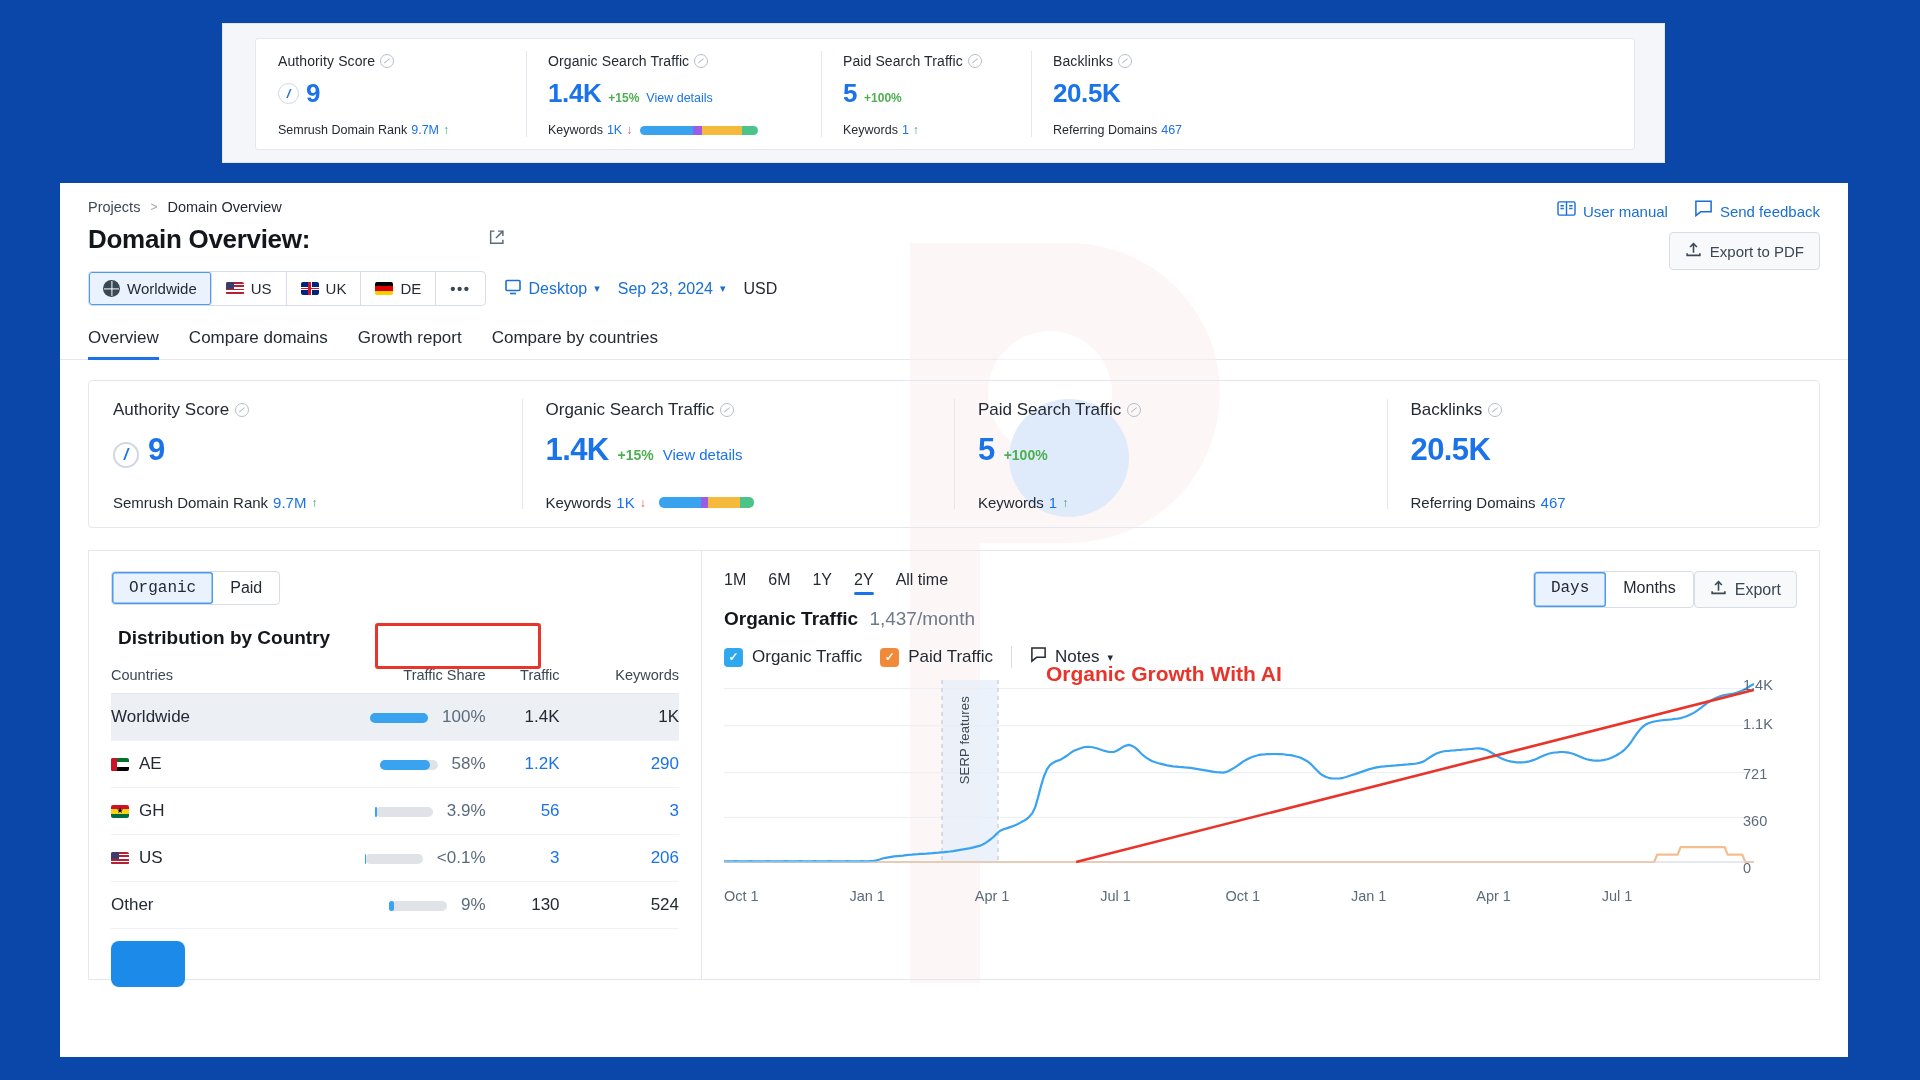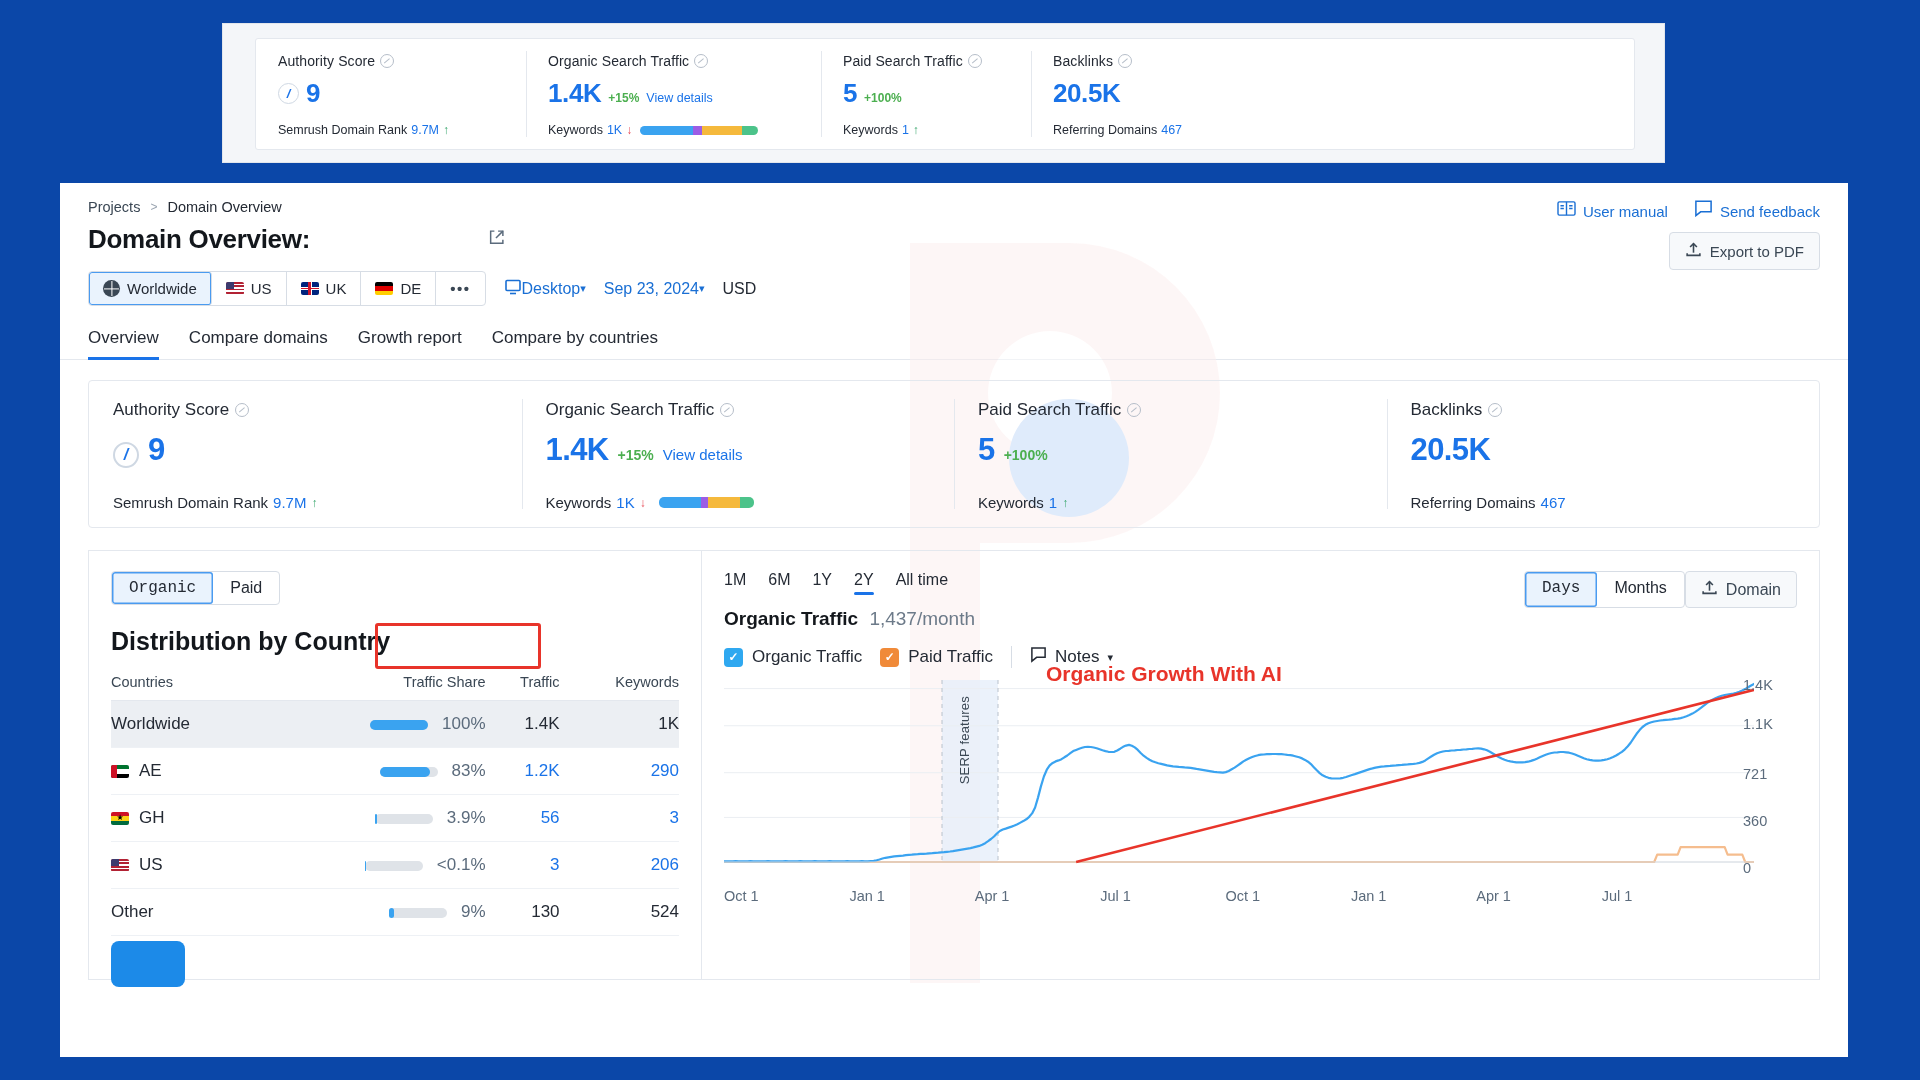--- a/index.html
+++ b/index.html
@@ -118,21 +118,21 @@
   }
   .globe::before {
     content:""; position:absolute; left:50%; top:1px; bottom:1px; width:1.2px;
     background:#fff; transform: translateX(-50%);
   }
   .globe::after {
     content:""; position:absolute; top:50%; left:1px; right:1px; height:1.2px;
     background:#fff; transform: translateY(-50%);
   }
   .dots { letter-spacing: 1.5px; color: #3a4754; font-weight: 700; }
-  .f-drop { display: flex; align-items: center; color: #1a6fd4; font-size: 16px; cursor: pointer; }
+  .f-drop { display: flex; align-items: center; gap: 7px; color: #1a6fd4; font-size: 16px; cursor: pointer; }
   .f-plain { color: #242a34; font-size: 16px; }
   .caret { font-size: 11px; }
 
   .tabs { display: flex; gap: 30px; margin-top: 22px; border-bottom: 1px solid #e4e8ee; padding-left: 28px; }
   .tab { padding-bottom: 11px; font-size: 17px; color: #242a34; cursor: pointer; position: relative; }
   .tab.active::after {
     content:""; position:absolute; left:0; right:0; bottom:-1px; height:3px; background:#1a73e8;
   }
 
   
@@ -166,21 +166,21 @@
   }
 
   
   .split { margin: 22px 28px 0 28px; border: 1px solid #e4e8ee; border-top: 1px solid #e4e8ee; display: flex; height: 430px; position: relative; }
   .left-pane { width: 613px; border-right: 1px solid #e4e8ee; padding: 20px 22px 0 22px; position: relative; }
   .seg {
     display: inline-flex; border: 1px solid #d7dde5; border-radius: 4px; overflow: hidden; background: #fff;
   }
   .seg > div { padding: 7px 17px; font-size: 16px; color: #242a34; cursor: pointer; }
   .seg > div.active { background: #eaf3fd; box-shadow: inset 0 0 0 1.5px #4a9bf0; border-radius: 3px; font-family: Liberation Mono, monospace; }
-  .dist-title { font-size: 25px; font-weight: 700; color: #13171c; margin-top: 22px; }
+  .dist-title { font-size: 19px; font-weight: 700; color: #13171c; margin-top: 22px; margin-left: 7px; }
 
   table.dist { width: 100%; border-collapse: collapse; margin-top: 18px; }
   table.dist th {
     font-size: 14.5px; font-weight: 400; color: #3a4754; text-align: right;
     padding-bottom: 10px; border-bottom: 1px solid #e4e8ee; white-space: nowrap;
   }
   table.dist th:first-child { text-align: left; }
   table.dist td {
     font-size: 17px; color: #242a34; padding: 13px 0; text-align: right;
     border-bottom: 1px solid #eef1f5; white-space: nowrap;
@@ -537,21 +537,21 @@
             <tr>
               <td>
                 <span class="cty">
                   <span class="flag" style="position:relative;overflow:hidden">
                     <span style="position:absolute;inset:0;background:linear-gradient(#00732f 0 33%,#fff 33% 66%,#000 66% 100%)"></span>
                     <span style="position:absolute;left:0;top:0;bottom:0;width:6px;background:#ce1126"></span>
                   </span>
                   <span>AE</span>
                 </span>
               </td>
-              <td><span class="bar-wrap"><i style="width:87%"></i></span><span class="pct">83%</span></td>
+              <td><span class="bar-wrap"><i style="width:87%"></i></span><span class="pct">58%</span></td>
               <td><span class="lnk">1.2K</span></td>
               <td><span class="lnk">290</span></td>
             </tr>
             <tr>
               <td>
                 <span class="cty">
                   <span class="flag" style="position:relative;overflow:hidden">
                     <span style="position:absolute;inset:0;background:linear-gradient(#ce1126 0 33%,#fcd116 33% 66%,#006b3f 66% 100%)"></span>
                     <span style="position:absolute;left:50%;top:50%;transform:translate(-50%,-50%);color:#000;font-size:8px;line-height:1">★</span>
                   </span>
@@ -607,21 +607,21 @@
             <div><span>Months</span></div>
           </div>
           <div class="btn-export">
             <span>
               <svg width="17" height="17" viewBox="0 0 16 16" fill="none" stroke="#3a4754" stroke-width="1.5">
                 <path d="M8 11V2.5"></path>
                   <path d="M4.8 5.7 8 2.5l3.2 3.2"></path>
                   <path d="M2 11.5v2h12v-2"></path>
               </svg>
             </span>
-            <span>Domain</span>
+            <span>Export</span>
           </div>
         </div>
       </div>
 
       <div class="ot-line">
         <b>Organic Traffic</b>
         <span>1,437/month</span>
       </div>
 
       <div class="legend">

